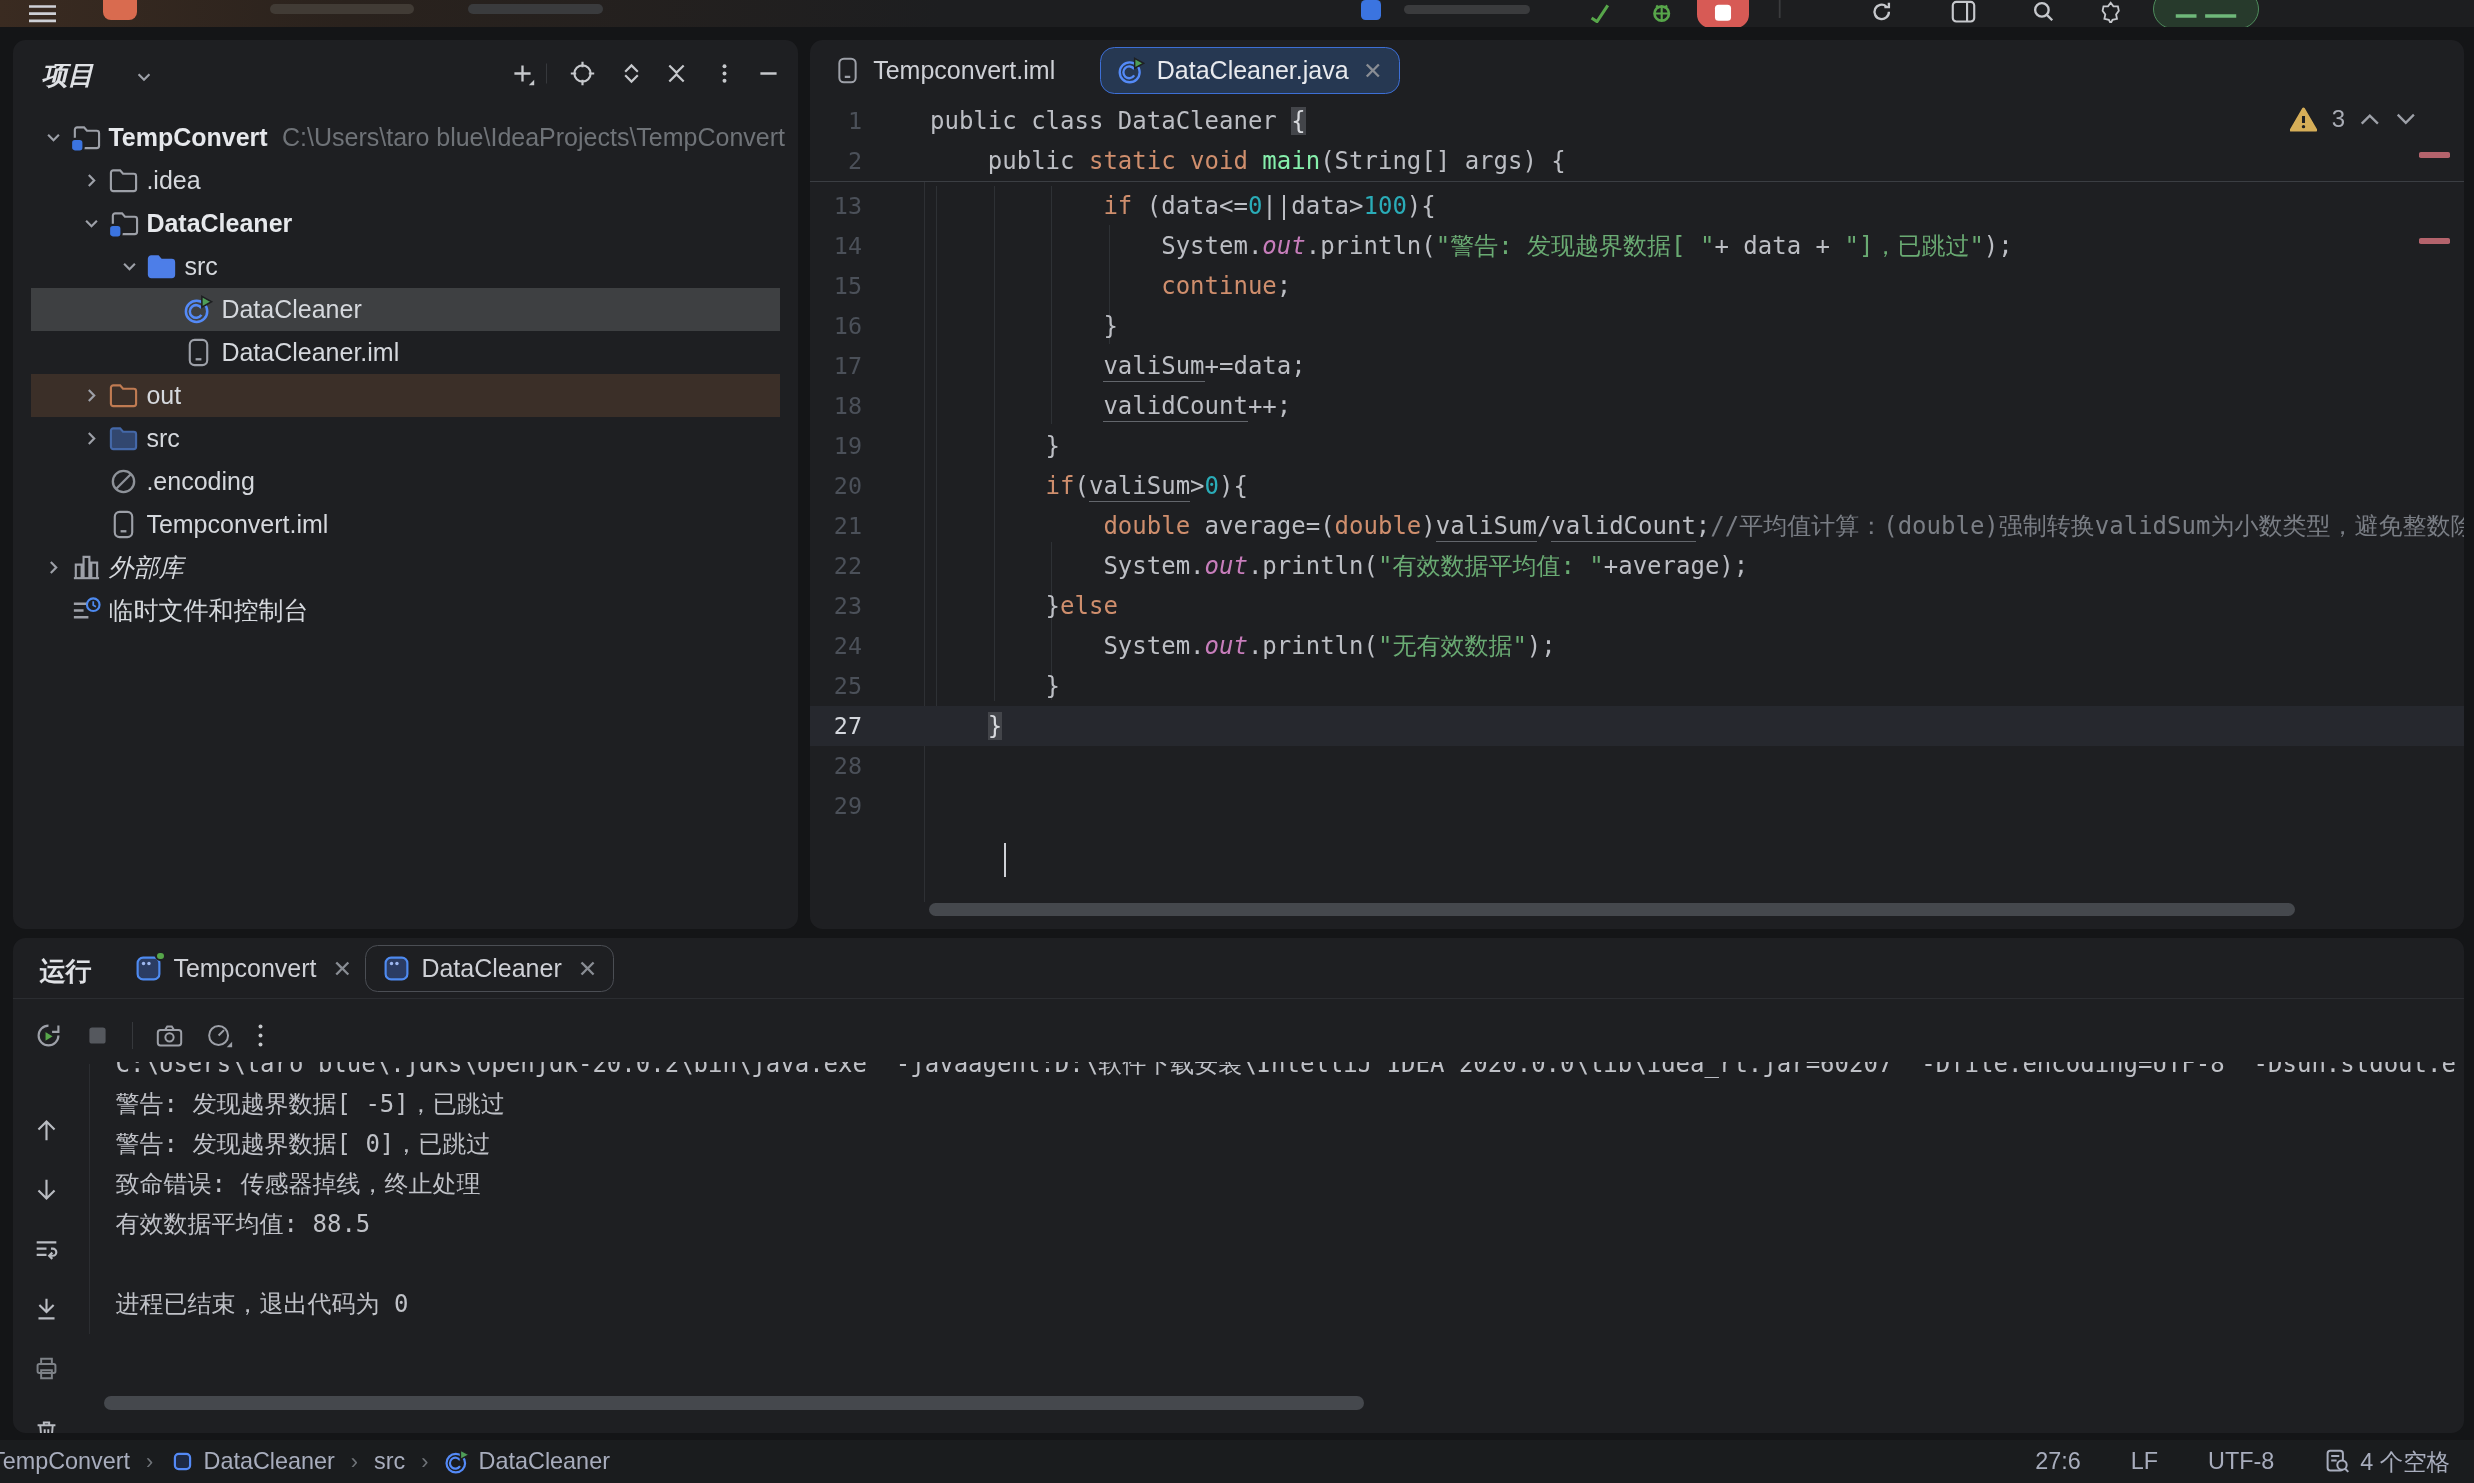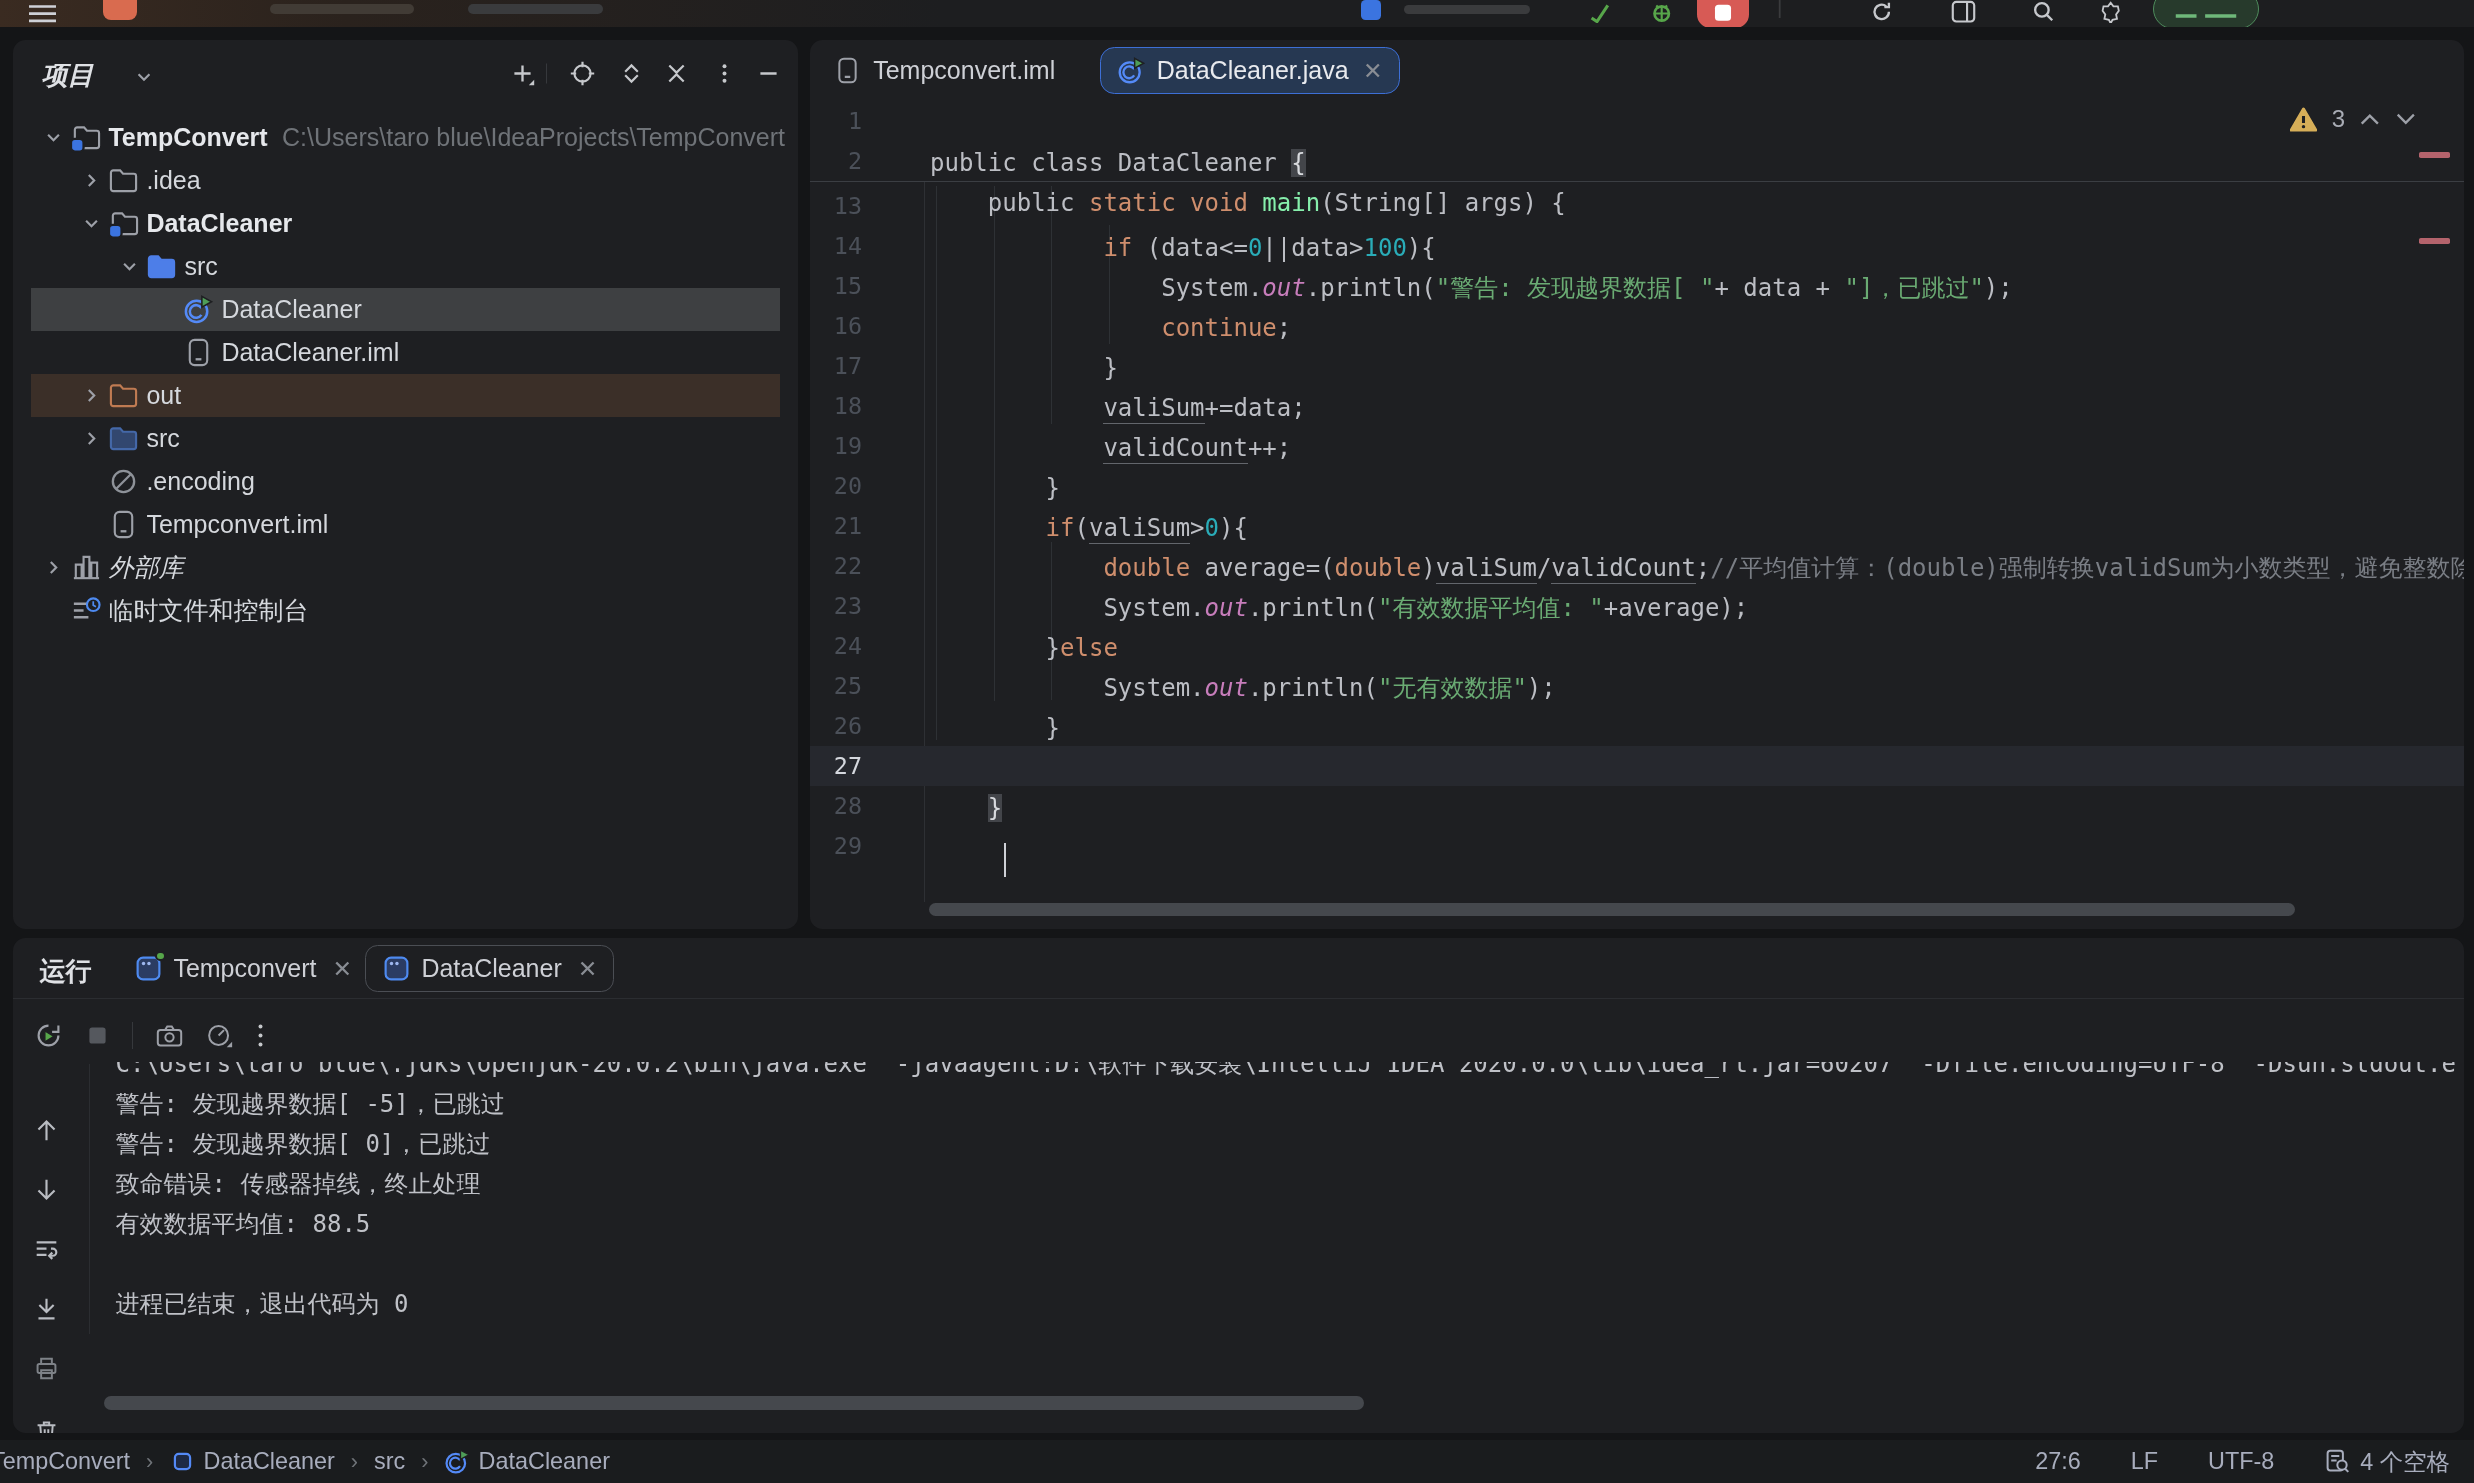--- a/index.html
+++ b/index.html
@@ -36,21 +36,21 @@
   .edtab { position:absolute; top:7.2px; height:47px; display:flex; align-items:center; font-size:25px; color:#CED0D6; }
   .edtab .ticon { width:29px; height:29px; margin-right:10.8px; }
   .edtab.active { background:#263852; border:1.8px solid #3D6FD6; border-radius:14.4px; padding:0 16px; color:#E8EAEE; }
   .edtab .close { margin-left:14.4px; color:#898D94; font-size:23.4px; }
   #code-area { position:absolute; top:61px; left:0; right:0; bottom:27px; overflow:hidden;
     font-family:"DejaVu Sans Mono", monospace; font-size:24px; }
   #gutter-sep { position:absolute; left:114px; top:0; bottom:0; width:0.9px; background:#2E3034; }
   .iguide { position:absolute; width:0.9px; background:#2E3135; }
   .crow { position:relative; height:40px; line-height:40px; white-space:pre; }
   .crow .ln { position:absolute; left:0; width:52px; text-align:right; color:#4B5059; font-size:23.4px; }
-  .crow .ct { position:absolute; left:120px;margin-top:42px; }
+  .crow .ct { position:absolute; left:120px; }
   .crow.cur { background:#26282E; }
   .crow.cur .ln { color:#D5D8DE; }
   #sticky { position:absolute; top:0; left:0; right:0; background:#1E1F22; border-bottom:1.8px solid #3B3E43; z-index:3; }
   #lines { position:absolute; top:85px; left:0; right:0; z-index:1; }
   .sd{color:#BCBEC4} .sk{color:#CF8E6D} .sn{color:#2AACB8} .ss{color:#6AAB73}
   .sc{color:#7A7E85} .sm{color:#86efac}
   .sf{color:#C77DBB; font-style:italic}
   .su{color:#BCBEC4; border-bottom:1.8px solid #63666C; padding-bottom:0.9px}
   .sb{color:#D8DADE; background:#43454A}
   #caret { position:absolute; left:194px; width:1.8px; height:34px; background:#CED0D6; z-index:2; }
@@ -430,21 +430,20 @@
           <div class="crow"><span class="ln">16</span><span class="ct"><span class="sd">            }</span></span></div>
           <div class="crow"><span class="ln">17</span><span class="ct"><span class="sd">            </span><span class="su">valiSum</span><span class="sd">+=data;</span></span></div>
           <div class="crow"><span class="ln">18</span><span class="ct"><span class="sd">            </span><span class="su">validCount</span><span class="sd">++;</span></span></div>
           <div class="crow"><span class="ln">19</span><span class="ct"><span class="sd">        }</span></span></div>
           <div class="crow"><span class="ln">20</span><span class="ct"><span class="sd">        </span><span class="sk">if</span><span class="sd">(</span><span class="su">valiSum</span><span class="sd">&gt;</span><span class="sn">0</span><span class="sd">){</span></span></div>
           <div class="crow"><span class="ln">21</span><span class="ct"><span class="sd">            </span><span class="sk">double</span><span class="sd"> average=(</span><span class="sk">double</span><span class="sd">)</span><span class="su">valiSum</span><span class="sd">/</span><span class="su">validCount</span><span class="sd">;</span><span class="sc">//平均值计算：(double)强制转换validSum为小数类型，避免整数除</span></span></div>
           <div class="crow"><span class="ln">22</span><span class="ct"><span class="sd">            System.</span><span class="sf">out</span><span class="sd">.println(</span><span class="ss">"有效数据平均值: "</span><span class="sd">+average);</span></span></div>
           <div class="crow"><span class="ln">23</span><span class="ct"><span class="sd">        }</span><span class="sk">else</span></span></div>
           <div class="crow"><span class="ln">24</span><span class="ct"><span class="sd">            System.</span><span class="sf">out</span><span class="sd">.println(</span><span class="ss">"无有效数据"</span><span class="sd">);</span></span></div>
           <div class="crow"><span class="ln">25</span><span class="ct"><span class="sd">        }</span></span></div>
-          <div class="crow"><span class="ln">26</span><span class="ct"></span></div>
           <div class="crow cur"><span class="ln">27</span><span class="ct"><span class="sd">    </span><span class="sb">}</span></span></div>
           <div class="crow"><span class="ln">28</span><span class="ct"></span></div>
           <div class="crow"><span class="ln">29</span><span class="ct"></span></div>
         </div>
       <div id="caret" style="top:742px"></div>
     </div>
     <div class="hscroll" style="left:119px;width:1366px;bottom:12.6px"></div>
   </div>
 
   <div id="run-panel" class="panel">

